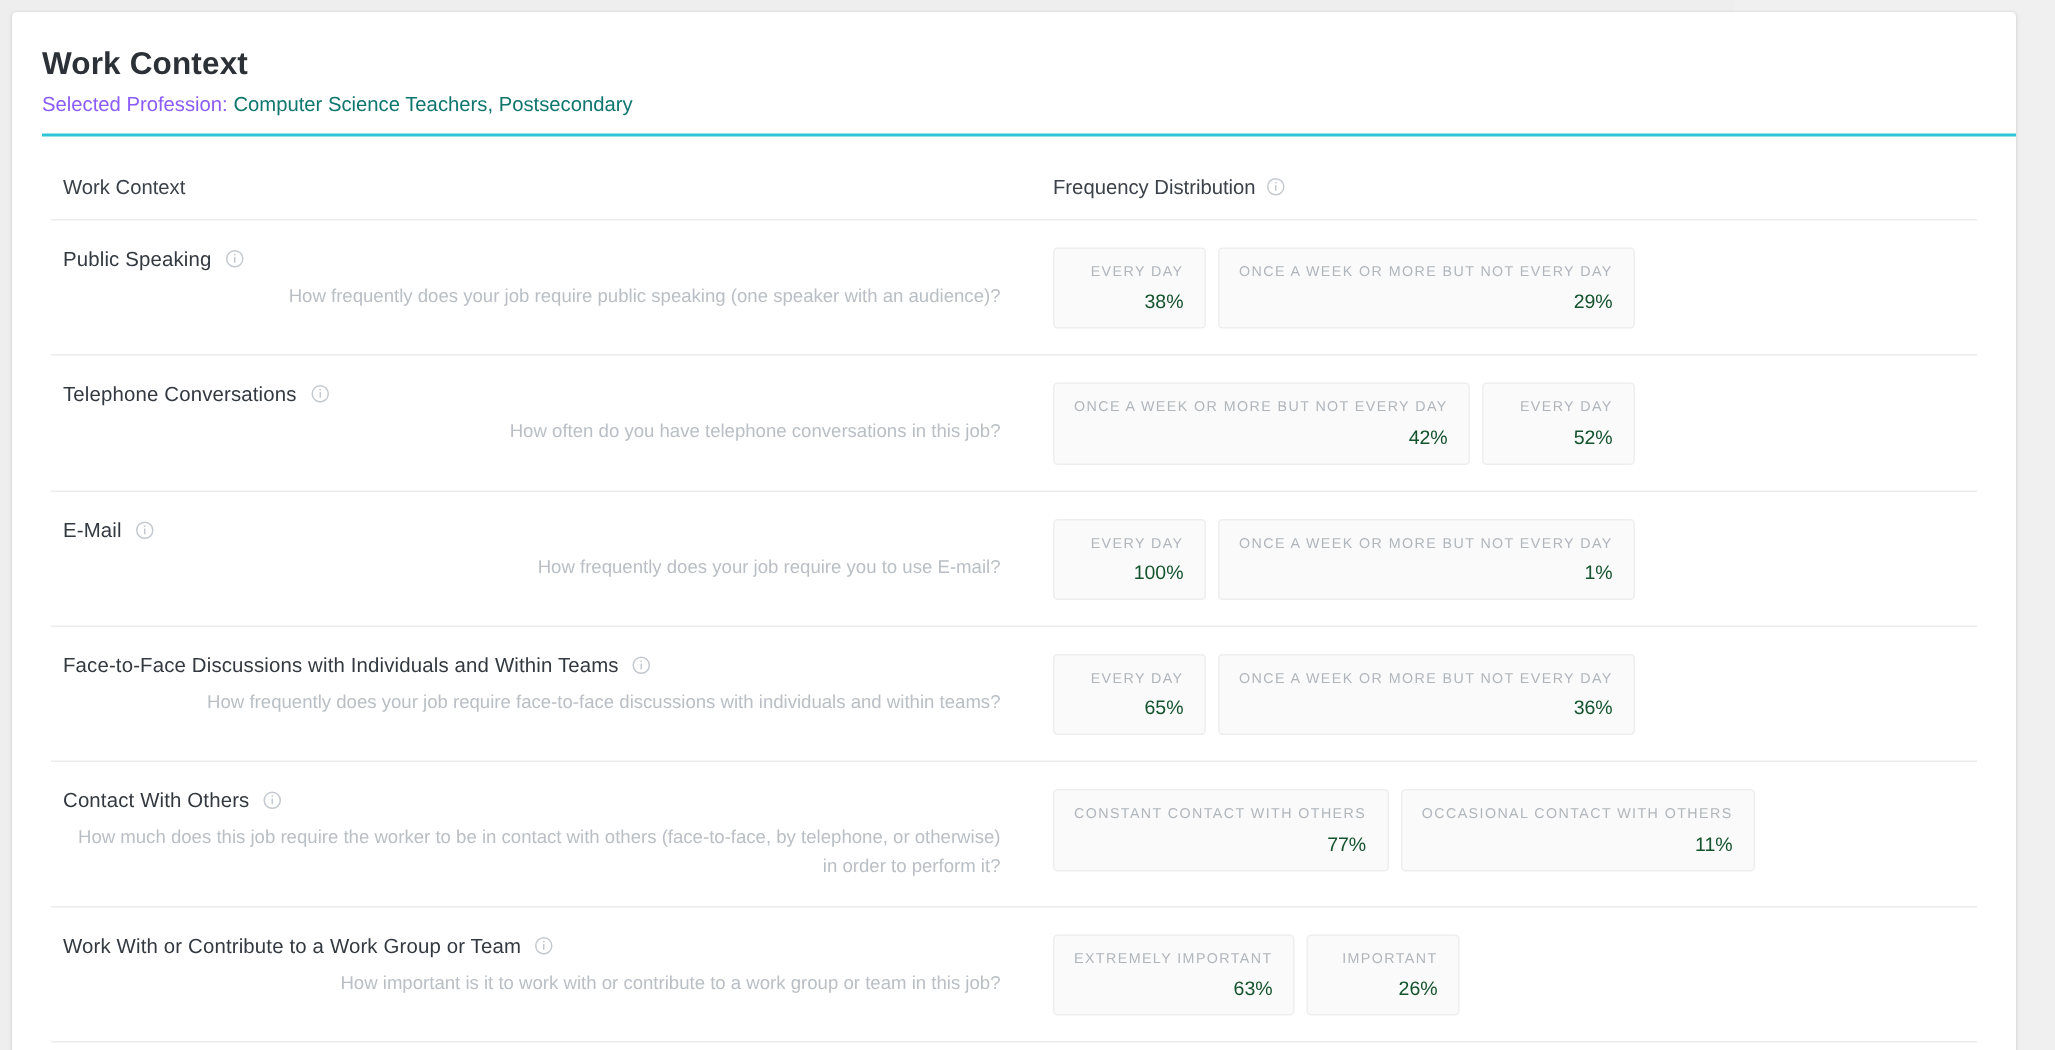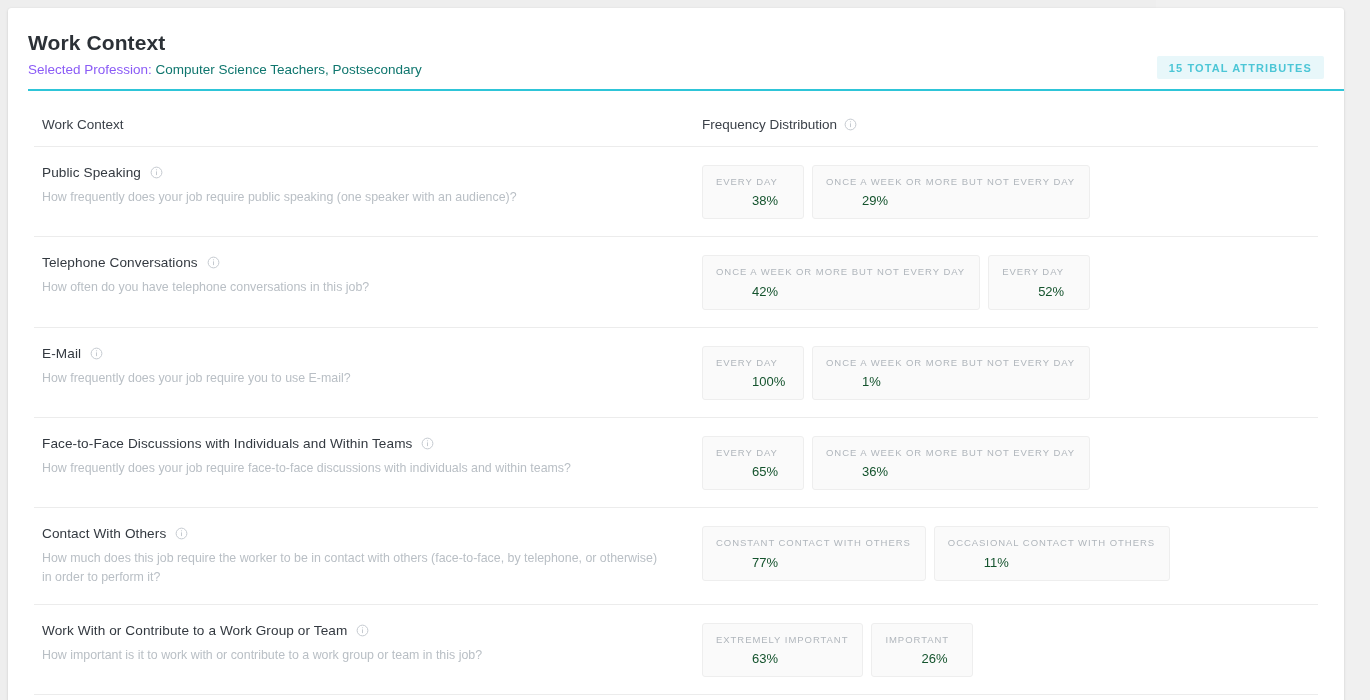--- a/index.html
+++ b/index.html
@@ -92,20 +92,21 @@
     margin-left: 26px;
     margin-right: 26px;
   }
 
   
   .row {
     display: flex;
     align-items: flex-start;
     padding: 17px 0 17px 34px;
     min-height: 78px;
+    text-align: right;
   }
   .row-left { width: 660px; padding-top: 1px; }
   .row-title-line {
     display: flex;
     align-items: center;
     gap: 9px;
   }
   .row-title {
     font-size: 13.6px;
     color: #333940;
@@ -164,21 +165,20 @@
 <div class="page">
   <div class="card">
 
     <div class="card-header">
       <div class="page-title">Work Context</div>
       <div class="subtitle-row">
         <span class="subtitle-label">Selected Profession:</span>
         <span class="subtitle-value">Computer Science Teachers, Postsecondary</span>
       </div>
       <div class="header-underline"></div>
-      <div class="badge">15 TOTAL ATTRIBUTES</div>
     </div>
 
     <div class="col-headers">
       <div class="col-head-left">Work Context</div>
       <div class="col-head-right">
         <span>Frequency Distribution</span>
         <span class="info-icon">
           <svg viewBox="0 0 16 16" fill="none" stroke="currentColor" stroke-width="1.2">
             <circle cx="8" cy="8" r="6.6"></circle>
             <line x1="8" y1="6.6" x2="8" y2="11.2"></line>

